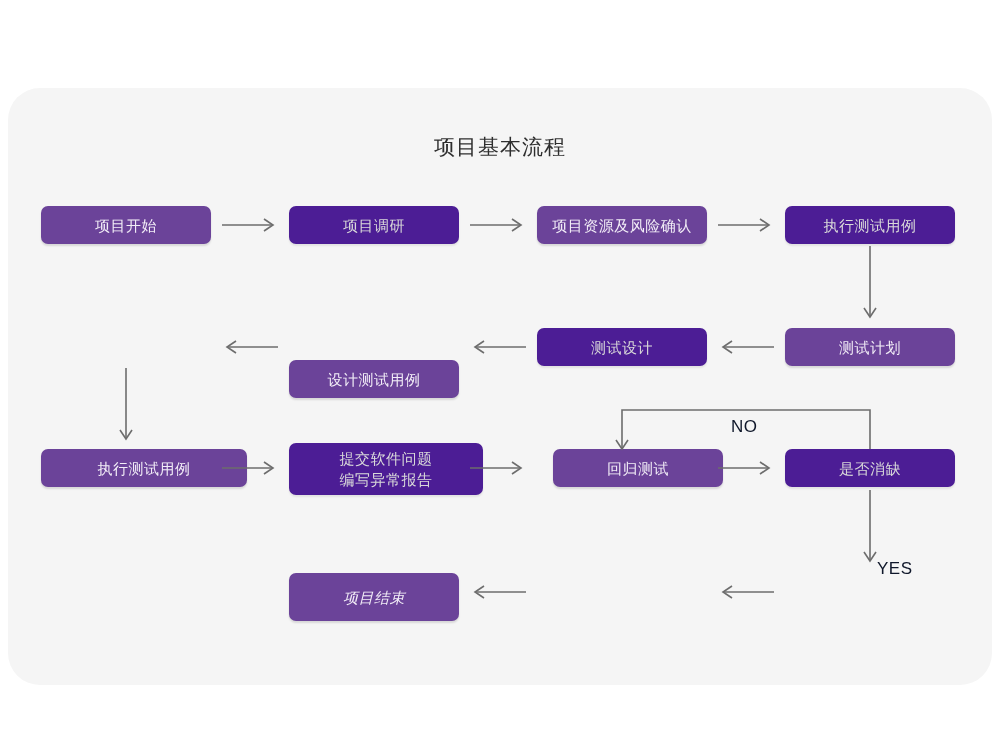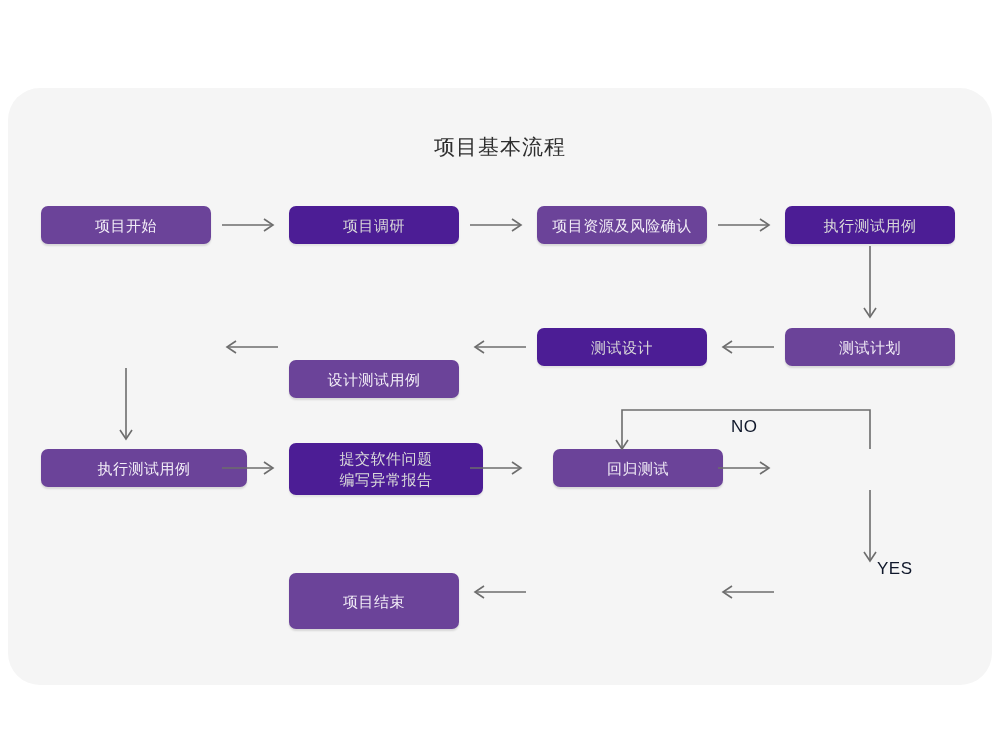--- a/index.html
+++ b/index.html
@@ -176,34 +176,35 @@
     <polyline class="arrow-head" points="42,5 51,11 42,17"></polyline>
   </svg>
 
   <div class="node purple" style="left:509px; top:449px; width:170px; height:38px;margin-left:44px;">回归测试</div>
 
   <svg class="arrow-svg" style="left:718px; top:457px; width:56px; height:22px;" viewBox="0 0 56 22">
     <line x1="0" y1="11" x2="50" y2="11"></line>
     <polyline class="arrow-head" points="42,5 51,11 42,17"></polyline>
   </svg>
 
+  <div class="node gray" style="left:785px; top:449px; width:170px; height:38px;">是否消缺</div>
 
   <svg class="arrow-svg" style="left:612px; top:404px; width:272px; height:52px;" viewBox="0 0 272 52">
     <polyline points="258,45 258,6 10,6 10,44"></polyline>
     <polyline class="arrow-head" points="4,36 10,45 16,36"></polyline>
   </svg>
   <div class="branch-label" style="left:731px; top:417px;">NO</div>
 
   <svg class="arrow-svg" style="left:856px; top:490px; width:28px; height:78px;" viewBox="0 0 28 78">
     <line x1="14" y1="0" x2="14" y2="70"></line>
     <polyline class="arrow-head" points="8,62 14,71 20,62"></polyline>
   </svg>
   <div class="branch-label" style="left:877px; top:521px;margin-top:38px;">YES</div>
 
-  <div class="node purple" style="left:289px; top:573px; width:170px; height:56px;">项目结束</div>
+  <div class="node purple" style="left:289px; top:573px; width:170px; height:48px;font-style:italic;">项目结束</div>
 
   <svg class="arrow-svg" style="left:470px; top:581px; width:56px; height:22px;" viewBox="0 0 56 22">
     <line x1="6" y1="11" x2="56" y2="11"></line>
     <polyline class="arrow-head" points="14,5 5,11 14,17"></polyline>
   </svg>
 
 
   <svg class="arrow-svg" style="left:718px; top:581px; width:56px; height:22px;" viewBox="0 0 56 22">
     <line x1="6" y1="11" x2="56" y2="11"></line>
     <polyline class="arrow-head" points="14,5 5,11 14,17"></polyline>

